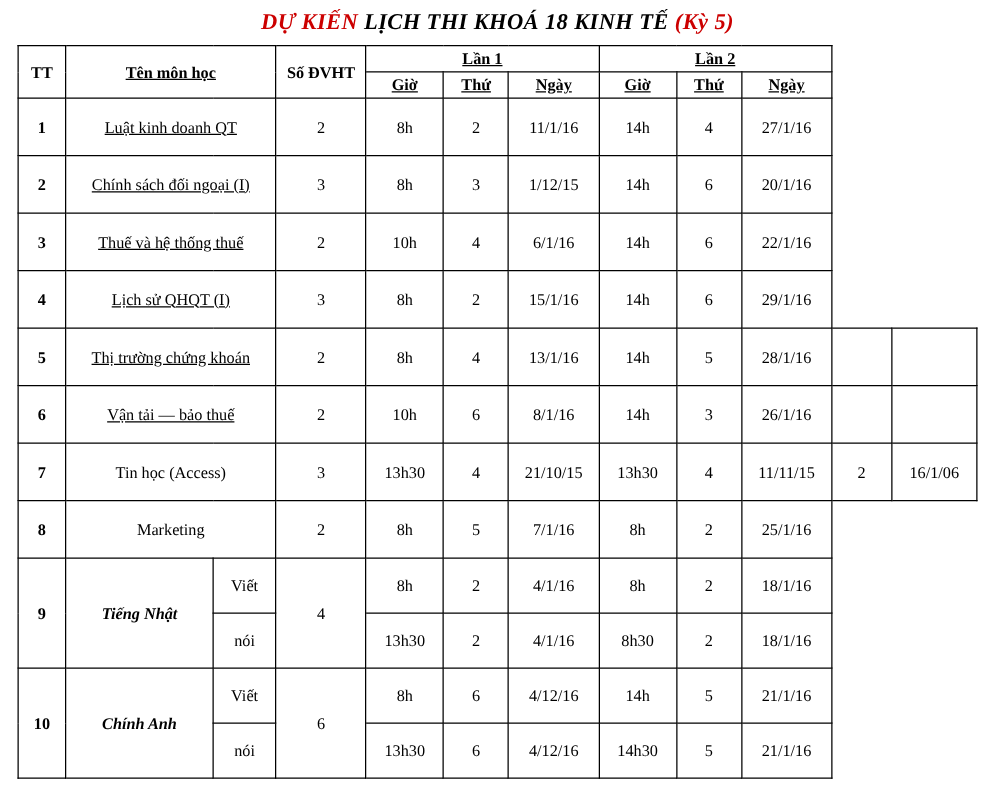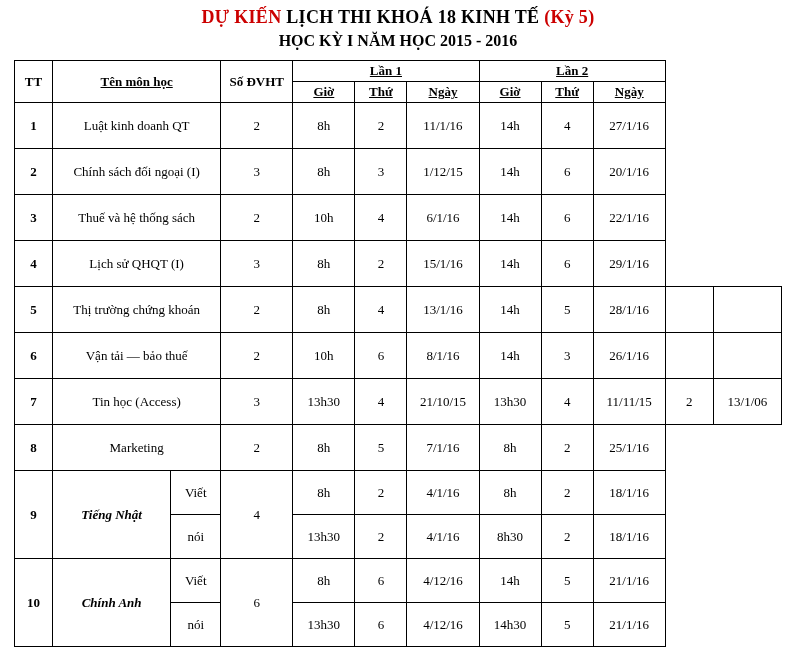--- a/index.html
+++ b/index.html
@@ -16,20 +16,21 @@
   }
   .page {
     position: relative;
     width: 796px;
     height: 649px;
     box-sizing: border-box;
   }
   .title-block {
     text-align: center;
     padding-top: 6px;
+    font-style: italic;
   }
   .title-line1 {
     font-size: 18px;
     font-weight: bold;
     letter-spacing: 0.3px;
     line-height: 22px;
   }
   .title-line1 .red {
     color: #cc0000;
   }
@@ -81,20 +82,21 @@
   .rownum {
     font-weight: bold;
     font-size: 14px;
   }
   .coursename {
     text-align: left;
     padding-left: 8px;
     font-size: 13px;
   }
   .coursename.u-name {
+    text-decoration: underline;
   }
   .lang-name {
     text-align: left;
     padding-left: 8px;
     font-weight: bold;
     font-size: 14px;
     font-style: italic;
   }
   .sub-label {
     text-align: left;
@@ -118,21 +120,20 @@
 <body>
 
 <div class="page">
 
   <div class="title-block">
     <div class="title-line1">
       <span class="red">DỰ KIẾN</span>
       <span class="black">LỊCH  THI  KHOÁ 18 KINH TẾ</span>
       <span class="red">(Kỳ 5)</span>
     </div>
-    <div class="title-line2">HỌC KỲ I NĂM HỌC 2015  - 2016</div>
   </div>
 
   <table class="sched">
     <colgroup>
       <col class="col-tt">
       <col class="col-name">
       <col class="col-sub">
       <col class="col-dvht">
       <col class="col-gio">
       <col class="col-thu">
@@ -187,21 +188,21 @@
         <td>1/12/15</td>
         <td>14h</td>
         <td>6</td>
         <td>20/1/16</td>
         <td class="noborder"></td>
         <td class="noborder"></td>
       </tr>
 
       <tr class="tall">
         <td class="rownum">3</td>
-        <td colspan="2" class="coursename u-name">Thuế và hệ thống sách</td>
+        <td colspan="2" class="coursename u-name">Thuế và hệ thống thuế</td>
         <td>2</td>
         <td>10h</td>
         <td>4</td>
         <td>6/1/16</td>
         <td>14h</td>
         <td>6</td>
         <td>22/1/16</td>
         <td class="noborder"></td>
         <td class="noborder"></td>
       </tr>
@@ -252,21 +253,21 @@
         <td class="rownum">7</td>
         <td colspan="2" class="coursename">Tin học (Access)</td>
         <td>3</td>
         <td>13h30</td>
         <td>4</td>
         <td>21/10/15</td>
         <td>13h30</td>
         <td>4</td>
         <td>11/11/15</td>
         <td>2</td>
-        <td>13/1/06</td>
+        <td>16/1/06</td>
       </tr>
 
       <tr class="tall">
         <td class="rownum">8</td>
         <td colspan="2" class="coursename">Marketing</td>
         <td>2</td>
         <td>8h</td>
         <td>5</td>
         <td>7/1/16</td>
         <td>8h</td>

